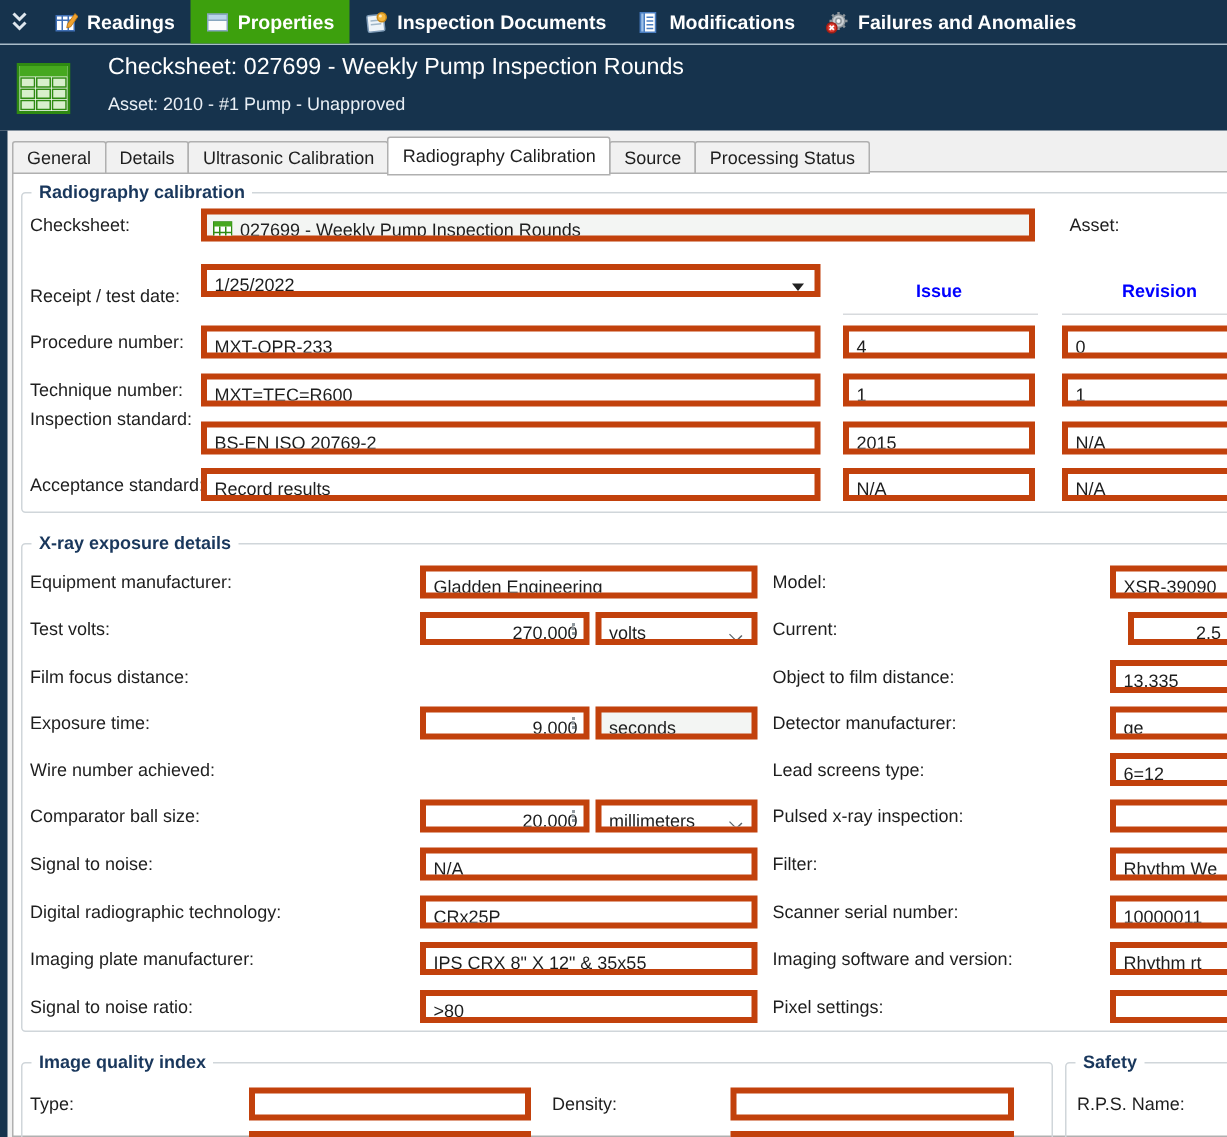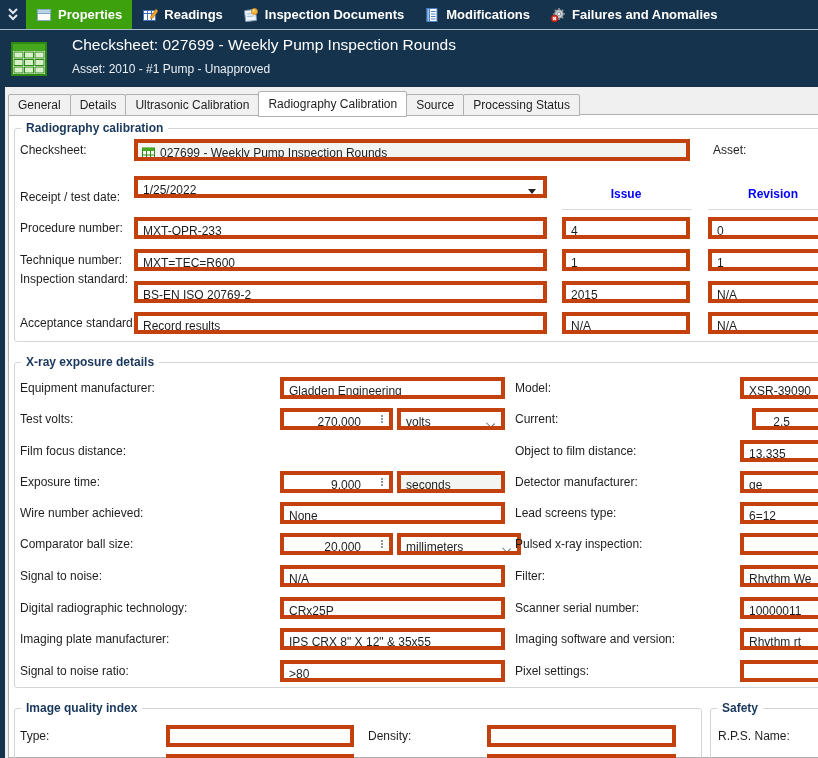--- a/index.html
+++ b/index.html
@@ -48,21 +48,21 @@
     font-weight:bold; color:#19375c; white-space:nowrap;
   }
   
   .flabel { position:absolute; height:22px; line-height:22px; white-space:nowrap; z-index:3; }
   .tfield {
     position:absolute; height:22px; box-sizing:border-box; z-index:3;
     border:4px solid #c2410c; background:#ffffff; padding:2px 5px; line-height:16px;
     white-space:nowrap; overflow:hidden; cursor:text;
   }
   .readonly { background:#f3f5f3; cursor:default; }
-  .numval { text-align:right; padding-right:28px; }
+  .numval { text-align:right; padding-right:4px; }
   .spin-dots {
     position:absolute; right:3px; top:3px; bottom:3px; width:3px;
     border-left:2px dotted #8f979d; z-index:4;
   }
   .combo-arrow {
     position:absolute; right:7px; top:8px; width:6px; height:6px;
     border-right:1.4px solid #5a6268; border-bottom:1.4px solid #5a6268;
     transform:rotate(45deg) scale(1,0.8); z-index:4;
   }
   .date-arrow {
@@ -83,36 +83,36 @@
 
 <div id="screen">
 
   <div class="topbar">
     <div class="collapse-btn">
       <svg class="ricon" viewBox="0 0 16 16">
         <path d="M4 2 L8 6 L12 2" fill="none" stroke="#dfe7ee" stroke-width="2"></path>
         <path d="M4 8 L8 12 L12 8" fill="none" stroke="#dfe7ee" stroke-width="2"></path>
       </svg>
     </div>
-    <div class="ribbon-tab active">
-      <svg class="ricon" viewBox="0 0 16 16">
-        <rect x="1.5" y="2.5" width="13" height="11" fill="#fdfdfd" stroke="#88a7bf"></rect>
-        <rect x="1.5" y="2.5" width="13" height="4" fill="#b9d4ea" stroke="#88a7bf"></rect>
-      </svg>
-      <span>Properties</span>
-    </div>
     <div class="ribbon-tab">
       <svg class="ricon" viewBox="0 0 16 16">
         <rect x="1.5" y="3.5" width="12" height="10" fill="#ffffff" stroke="#3f6fb5"></rect>
         <line x1="1.5" y1="6.5" x2="13.5" y2="6.5" stroke="#3f6fb5"></line>
         <line x1="5.5" y1="3.5" x2="5.5" y2="13.5" stroke="#3f6fb5"></line>
         <line x1="9.5" y1="3.5" x2="9.5" y2="13.5" stroke="#3f6fb5"></line>
         <polygon points="9,9 14,2 16,4 11,11 8.5,11.5" fill="#f0a22e" stroke="#b87413" stroke-width="0.6"></polygon>
       </svg>
       <span>Readings</span>
+    </div>
+    <div class="ribbon-tab active">
+      <svg class="ricon" viewBox="0 0 16 16">
+        <rect x="1.5" y="2.5" width="13" height="11" fill="#fdfdfd" stroke="#88a7bf"></rect>
+        <rect x="1.5" y="2.5" width="13" height="4" fill="#b9d4ea" stroke="#88a7bf"></rect>
+      </svg>
+      <span>Properties</span>
     </div>
     <div class="ribbon-tab">
       <svg class="ricon" viewBox="0 0 16 16">
         <rect x="2" y="3" width="11" height="11" rx="1" fill="#eef4f9" stroke="#7f9cb8" transform="rotate(-6 8 8)"></rect>
         <line x1="4" y1="7" x2="11" y2="6.4" stroke="#9fb6c8"></line>
         <line x1="4.2" y1="9.5" x2="11.2" y2="8.9" stroke="#9fb6c8"></line>
         <circle cx="11.5" cy="4.5" r="3" fill="#f5b63c" stroke="#c98a1a"></circle>
         <circle cx="10.6" cy="3.6" r="1" fill="#fde9bd"></circle>
       </svg>
       <span>Inspection Documents</span>
@@ -247,27 +247,26 @@
   <div class="flabel" style="left:515px; top:440px;">Object to film distance:</div>
   <div class="tfield" style="left:740px; top:440px; width:190px;"><span>13.335</span></div>
 
   <div class="flabel" style="left:20px; top:471px;">Exposure time:</div>
   <div class="tfield numval" style="left:280px; top:471px; width:113px;"><span>9.000</span><span class="spin-dots"></span></div>
   <div class="tfield readonly" style="left:397px; top:471px; width:108px;"><span>seconds</span></div>
   <div class="flabel" style="left:515px; top:471px;">Detector manufacturer:</div>
   <div class="tfield" style="left:740px; top:471px; width:190px;"><span>ge</span></div>
 
   <div class="flabel" style="left:20px; top:502px;">Wire number achieved:</div>
-  <div class="tfield" style="left:280px; top:502px; width:225px;"><span>None</span></div>
   <div class="flabel" style="left:515px; top:502px;">Lead screens type:</div>
   <div class="tfield" style="left:740px; top:502px; width:190px;"><span>6=12</span></div>
 
   <div class="flabel" style="left:20px; top:533px;">Comparator ball size:</div>
   <div class="tfield numval" style="left:280px; top:533px; width:113px;"><span>20.000</span><span class="spin-dots"></span></div>
-  <div class="tfield" style="left:397px; top:533px; width:124px;"><span>millimeters</span><span class="combo-arrow"></span></div>
+  <div class="tfield" style="left:397px; top:533px; width:108px;"><span>millimeters</span><span class="combo-arrow"></span></div>
   <div class="flabel" style="left:515px; top:533px;">Pulsed x-ray inspection:</div>
   <div class="tfield" style="left:740px; top:533px; width:190px;"><span></span></div>
 
   <div class="flabel" style="left:20px; top:565px;">Signal to noise:</div>
   <div class="tfield" style="left:280px; top:565px; width:225px;"><span>N/A</span></div>
   <div class="flabel" style="left:515px; top:565px;">Filter:</div>
   <div class="tfield" style="left:740px; top:565px; width:190px;"><span>Rhythm We</span></div>
 
   <div class="flabel" style="left:20px; top:597px;">Digital radiographic technology:</div>
   <div class="tfield" style="left:280px; top:597px; width:225px;"><span>CRx25P</span></div>

